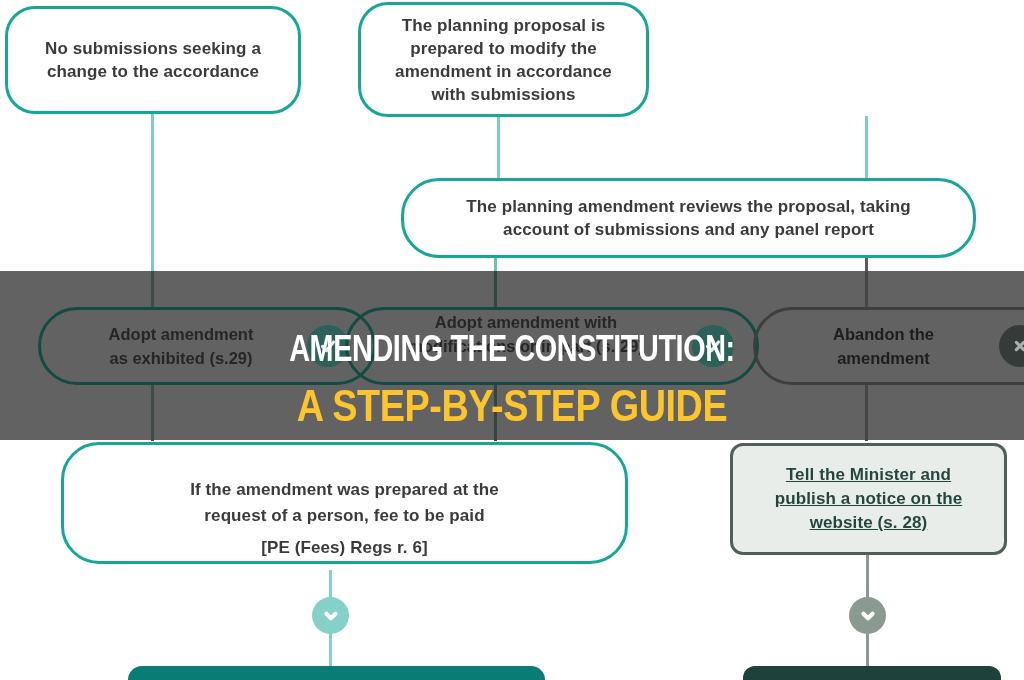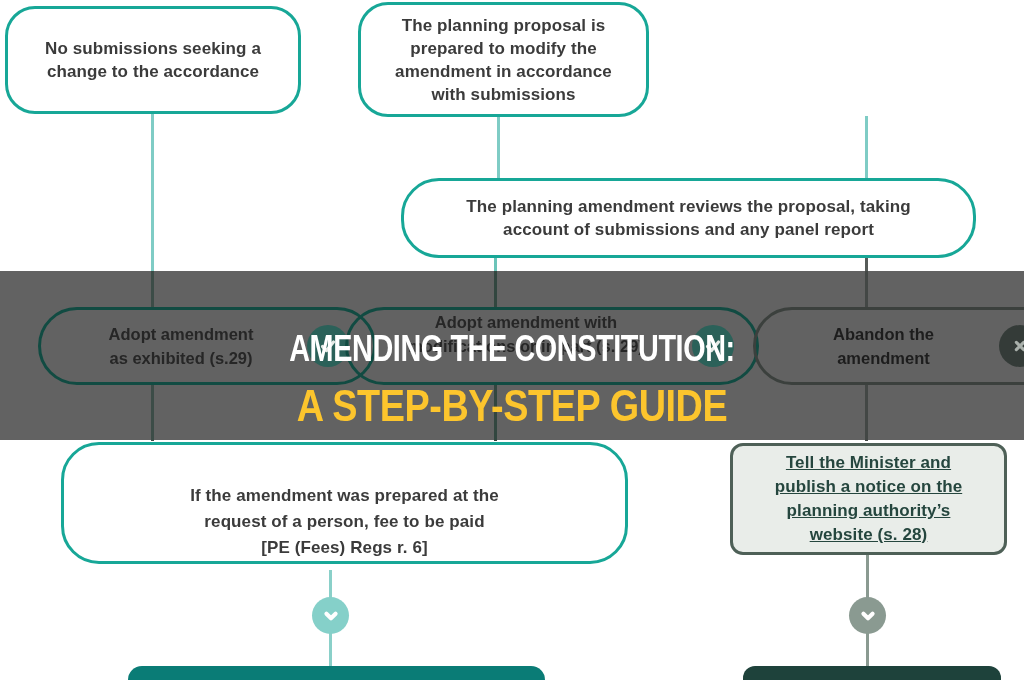--- a/index.html
+++ b/index.html
@@ -91,26 +91,25 @@
         </svg>
     </span>
   </div>
 
   <div class="title t1" style="top:328px;">AMENDING THE CONSTITUTION:</div>
   <div class="title t2" style="top:380px;">A STEP-BY-STEP GUIDE</div>
 
   <div class="node" style="left:61px;top:442px;width:567px;height:122px;border-radius:38px;justify-content:flex-end;padding-top:24px;box-sizing:border-box;">
     <span class="ln" style="line-height:26px;">If the amendment was prepared at the</span>
     <span class="ln" style="line-height:26px;">request of a person, fee to be paid</span>
-    <span class="ln" style="line-height:26px;">[PE (Fees) Regs r. 6]</span>
+    <span class="ln" style="line-height:26px;margin-top:6px;">[PE (Fees) Regs r. 6]</span>
   </div>
   <div class="node" style="left:730px;top:443px;width:271px;height:106px;border-radius:13px;border-color:#4e6057;background:#e9ede9;color:#25463e;font-weight:700;line-height:24px;text-decoration:underline;">
     <span class="ln">Tell the Minister and</span>
     <span class="ln">publish a notice on the</span>
-    <span class="ln">planning authority’s</span>
     <span class="ln">website (s. 28)</span>
   </div>
 
   <div class="chev" style="left:312px;top:597px;background:#85d0c9;">
     <svg width="22" height="22" viewBox="0 0 24 24">
         <path d="M7 9.5 L12 14.5 L17 9.5" stroke="#ffffff" stroke-width="4.5" fill="none" stroke-linecap="round" stroke-linejoin="round"></path>
       </svg>
   </div>
   <div class="chev" style="left:849px;top:597px;background:#8a9a91;">
     <svg width="22" height="22" viewBox="0 0 24 24">

